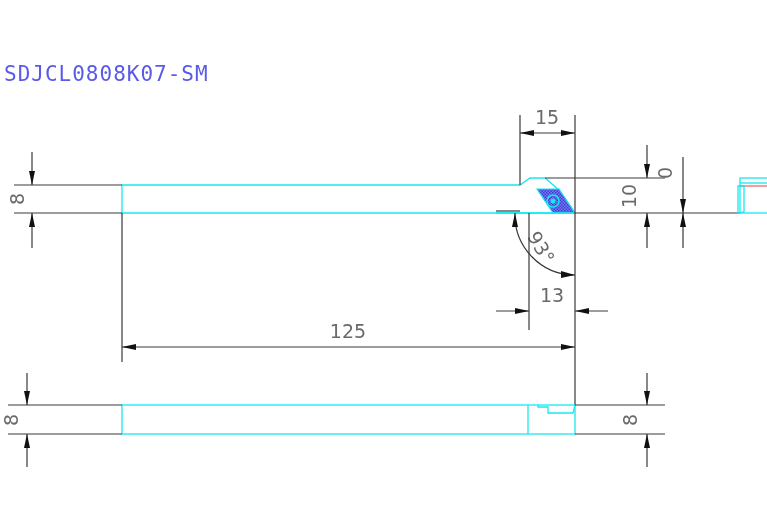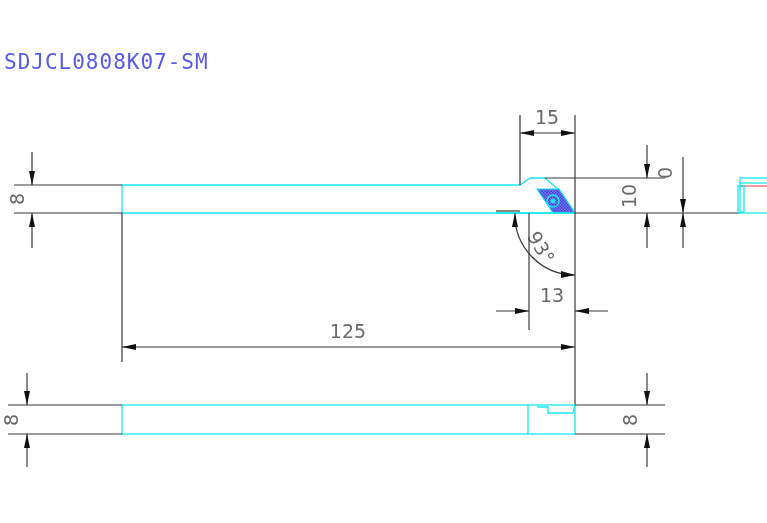--- a/index.html
+++ b/index.html
@@ -1,18 +1,18 @@
 <!DOCTYPE html>
 <html><head>
   <meta charset="utf-8">
   <style>
     html, body { margin: 0; padding: 0; background: #ffffff; }
     body { width: 767px; height: 523px; position: relative; overflow: hidden; font-family: "DejaVu Sans Mono", monospace; }
     #drawing { position: absolute; left: 0; top: 0; width: 767px; height: 523px; }
-    .title { position: absolute; left: 4px; top: 50px; font-family: "DejaVu Sans Mono", monospace; font-size: 21px; letter-spacing: 1px; color: #5a5ae8; }
+    .title { position: absolute; left: 4px; top: 62px; font-family: "DejaVu Sans Mono", monospace; font-size: 21px; letter-spacing: 1px; color: #5a5ae8; }
     .dim { font-family: "DejaVu Sans", sans-serif; font-size: 19px; fill: #6a6a6a; }
     .blk { stroke: #3a3a3a; stroke-width: 1.2; fill: none; }
     .cyan { stroke: #18e8f0; stroke-width: 1.3; fill: none; }
     .arr { fill: #111111; }
   </style>
 </head>
 <body>
 
 <div class="title">SDJCL0808K07-SM</div>
 

